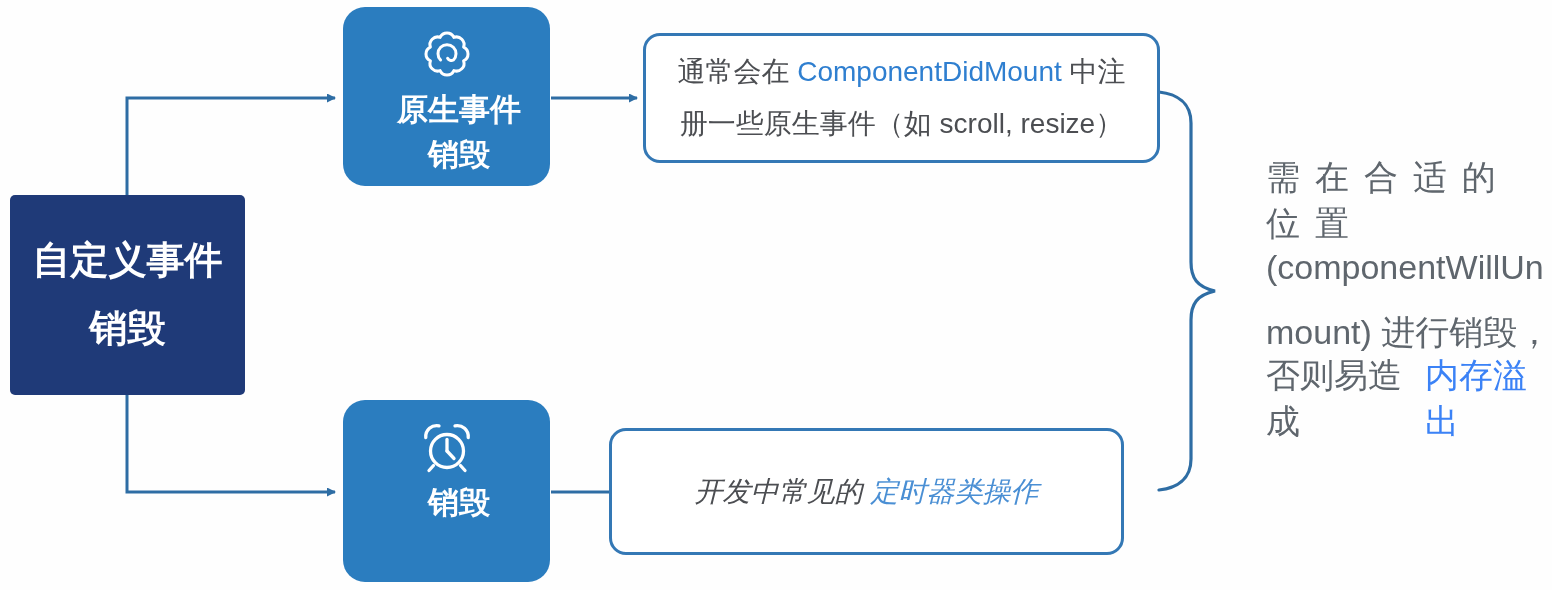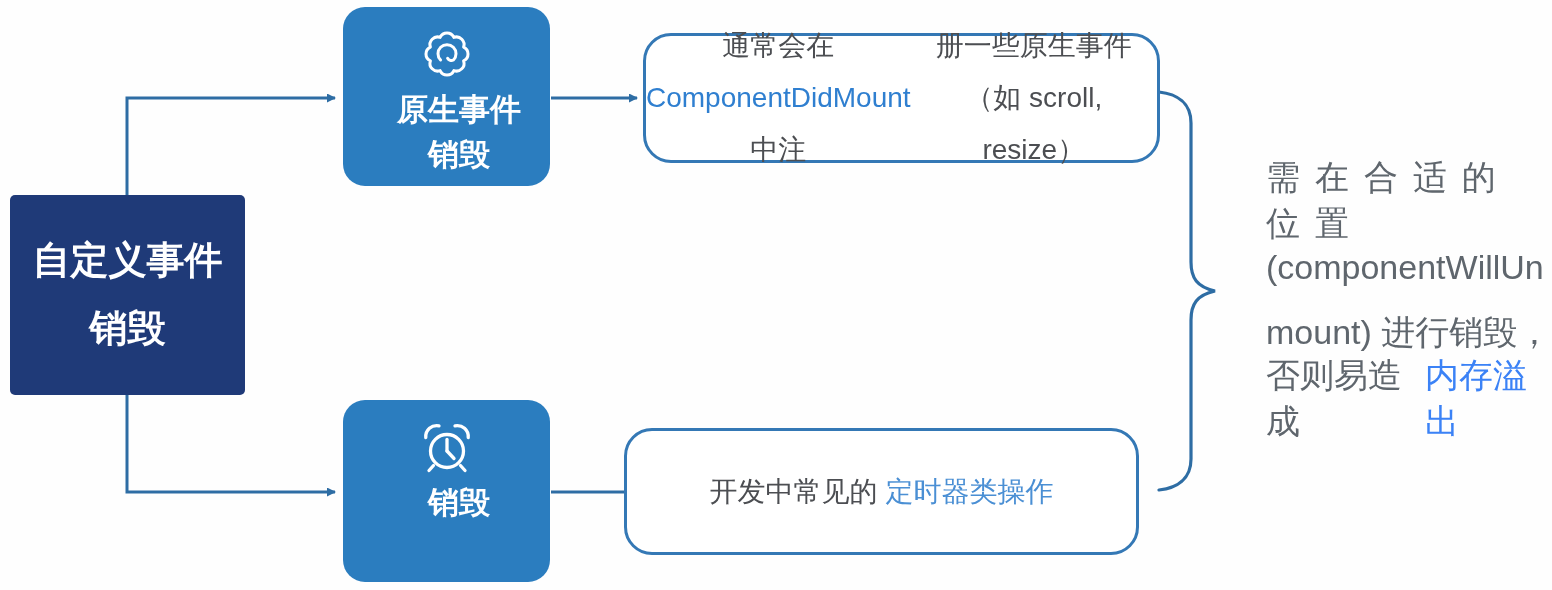--- a/index.html
+++ b/index.html
@@ -20,26 +20,26 @@
     position:absolute; width:207px; background:#2b7dbf; border-radius:22px; color:#ffffff;
     display:flex; flex-direction:column; align-items:center;
     font-weight:bold; font-size:31px; text-align:center;
   }
   #branch-native { left:343px; top:7px;   height:179px; }
   #branch-timer  { left:343px; top:400px; height:182px; }
   .branch-box .icon-wrap { margin-top:13px; height:68px; }
   .branch-box .label { line-height:1.45;margin-left:25px; }
 
   .detail-box {
-    position:absolute; background:#ffffff; border:3px solid #3478b5; border-radius:28px;
-    display:flex; flex-direction:row; justify-content:center; align-items:center;
+    position:absolute; background:#ffffff; border:3px solid #3478b5; border-radius:17px;
+    display:flex; flex-direction:column; justify-content:center; 
     color:#4c4e52; font-size:28px; text-align:center;
   }
   #detail-native { left:643px; top:33px;  width:511px; height:124px; line-height:1.85; }
-  #detail-timer  { left:624px; top:428px; width:509px; height:121px; }
+  #detail-timer  { left:609px; top:428px; width:509px; height:121px;font-style:italic; }
 
   .seg-gray { color:inherit; }
   .seg-blue { color:#2f7fd0; }
   .seg-lightblue { color:#4a8fd4; }
 
   .note {
     position:absolute; left:1266px; top:168px; width:286px;
     color:#5f666d; font-size:34px;
   }
   .note .line { height:66px; display:flex; align-items:center; }

